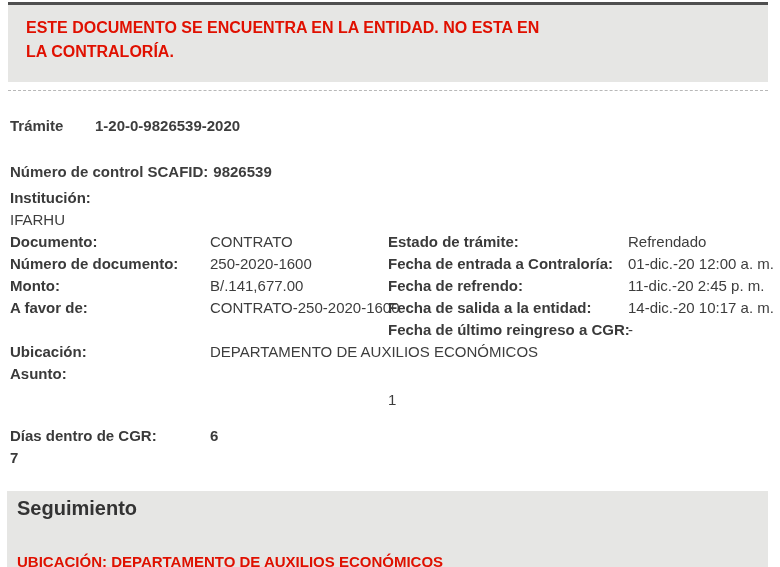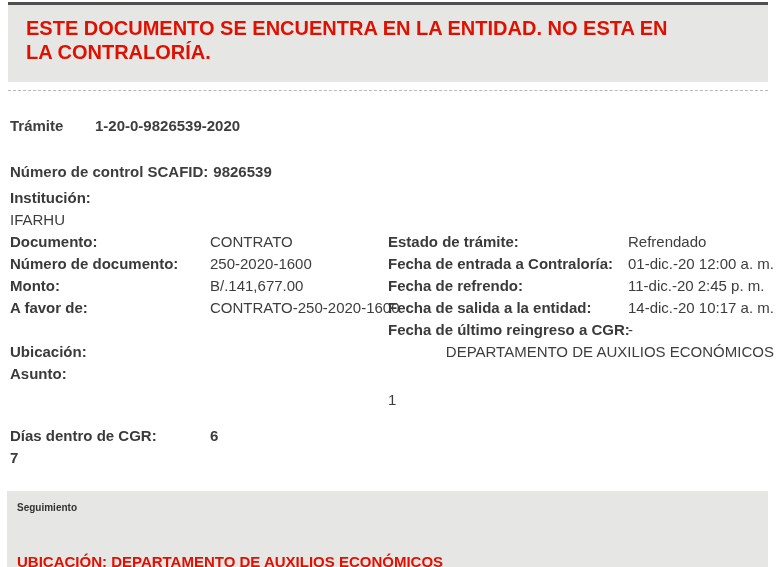--- a/index.html
+++ b/index.html
@@ -12,21 +12,21 @@
   }
   .banner {
     margin: 2px 12px 0 8px;
     background: #e6e6e4;
     border-top: 3px solid #4f4f4f;
     padding: 11px 16px 18px 18px;
   }
   .banner-text {
     color: #e01000;
     font-weight: bold;
-    font-size: 20px;
+    font-size: 16px;
     line-height: 24px;
     white-space: pre-line;
   }
   .hr-dashed {
     border: 0;
     border-top: 1px dashed #b8b8b8;
     margin: 8px 12px 0 8px;
     height: 0;
   }
   .hr-bottom {
@@ -49,36 +49,36 @@
   .scafid-row .sc-val { margin-left: 5px; }
 
   .inst-block { margin-top: 4px; line-height: 22px; }
 
   .detail-grid {
     display: grid;
     grid-template-columns: 200px 178px 240px 1fr;
     line-height: 22px;
   }
   .detail-grid > div { white-space: nowrap; }
-  .span-rest { grid-column: 2 / 5; text-align: right; }
+  .span-rest { grid-column: 2 / 5; }
 
   .reingresos-row { margin-top: 4px; margin-left: 378px; display: flex; line-height: 22px; }
   .reingresos-row .re-lbl { width: 240px; flex: 0 0 240px; }
 
   .dias-block { margin-top: 14px; }
   .dias-row { display: flex; line-height: 22px; font-weight: bold; color: #3a3a3a; }
   .dias-row .di-lbl { width: 200px; flex: 0 0 200px; }
 
   .seg-box {
     margin: 22px 12px 0 7px;
     background: #e6e6e4;
     padding: 6px 10px 8px 10px;
     line-height: 22px;
   }
-  .seg-title { font-weight: bold; color: #333333; font-size: 10px; }
+  .seg-title { font-weight: bold; color: #333333; font-size: 20px; }
   .seg-ubi { font-weight: bold; color: #e01000; font-size: 15px; margin-top: 32px; }
 </style>
 </head>
 <body>
 
 <div class="banner">
   <div class="banner-text">ESTE DOCUMENTO SE ENCUENTRA EN LA ENTIDAD. NO ESTA EN
 LA CONTRALORÍA.</div>
 </div>
 

